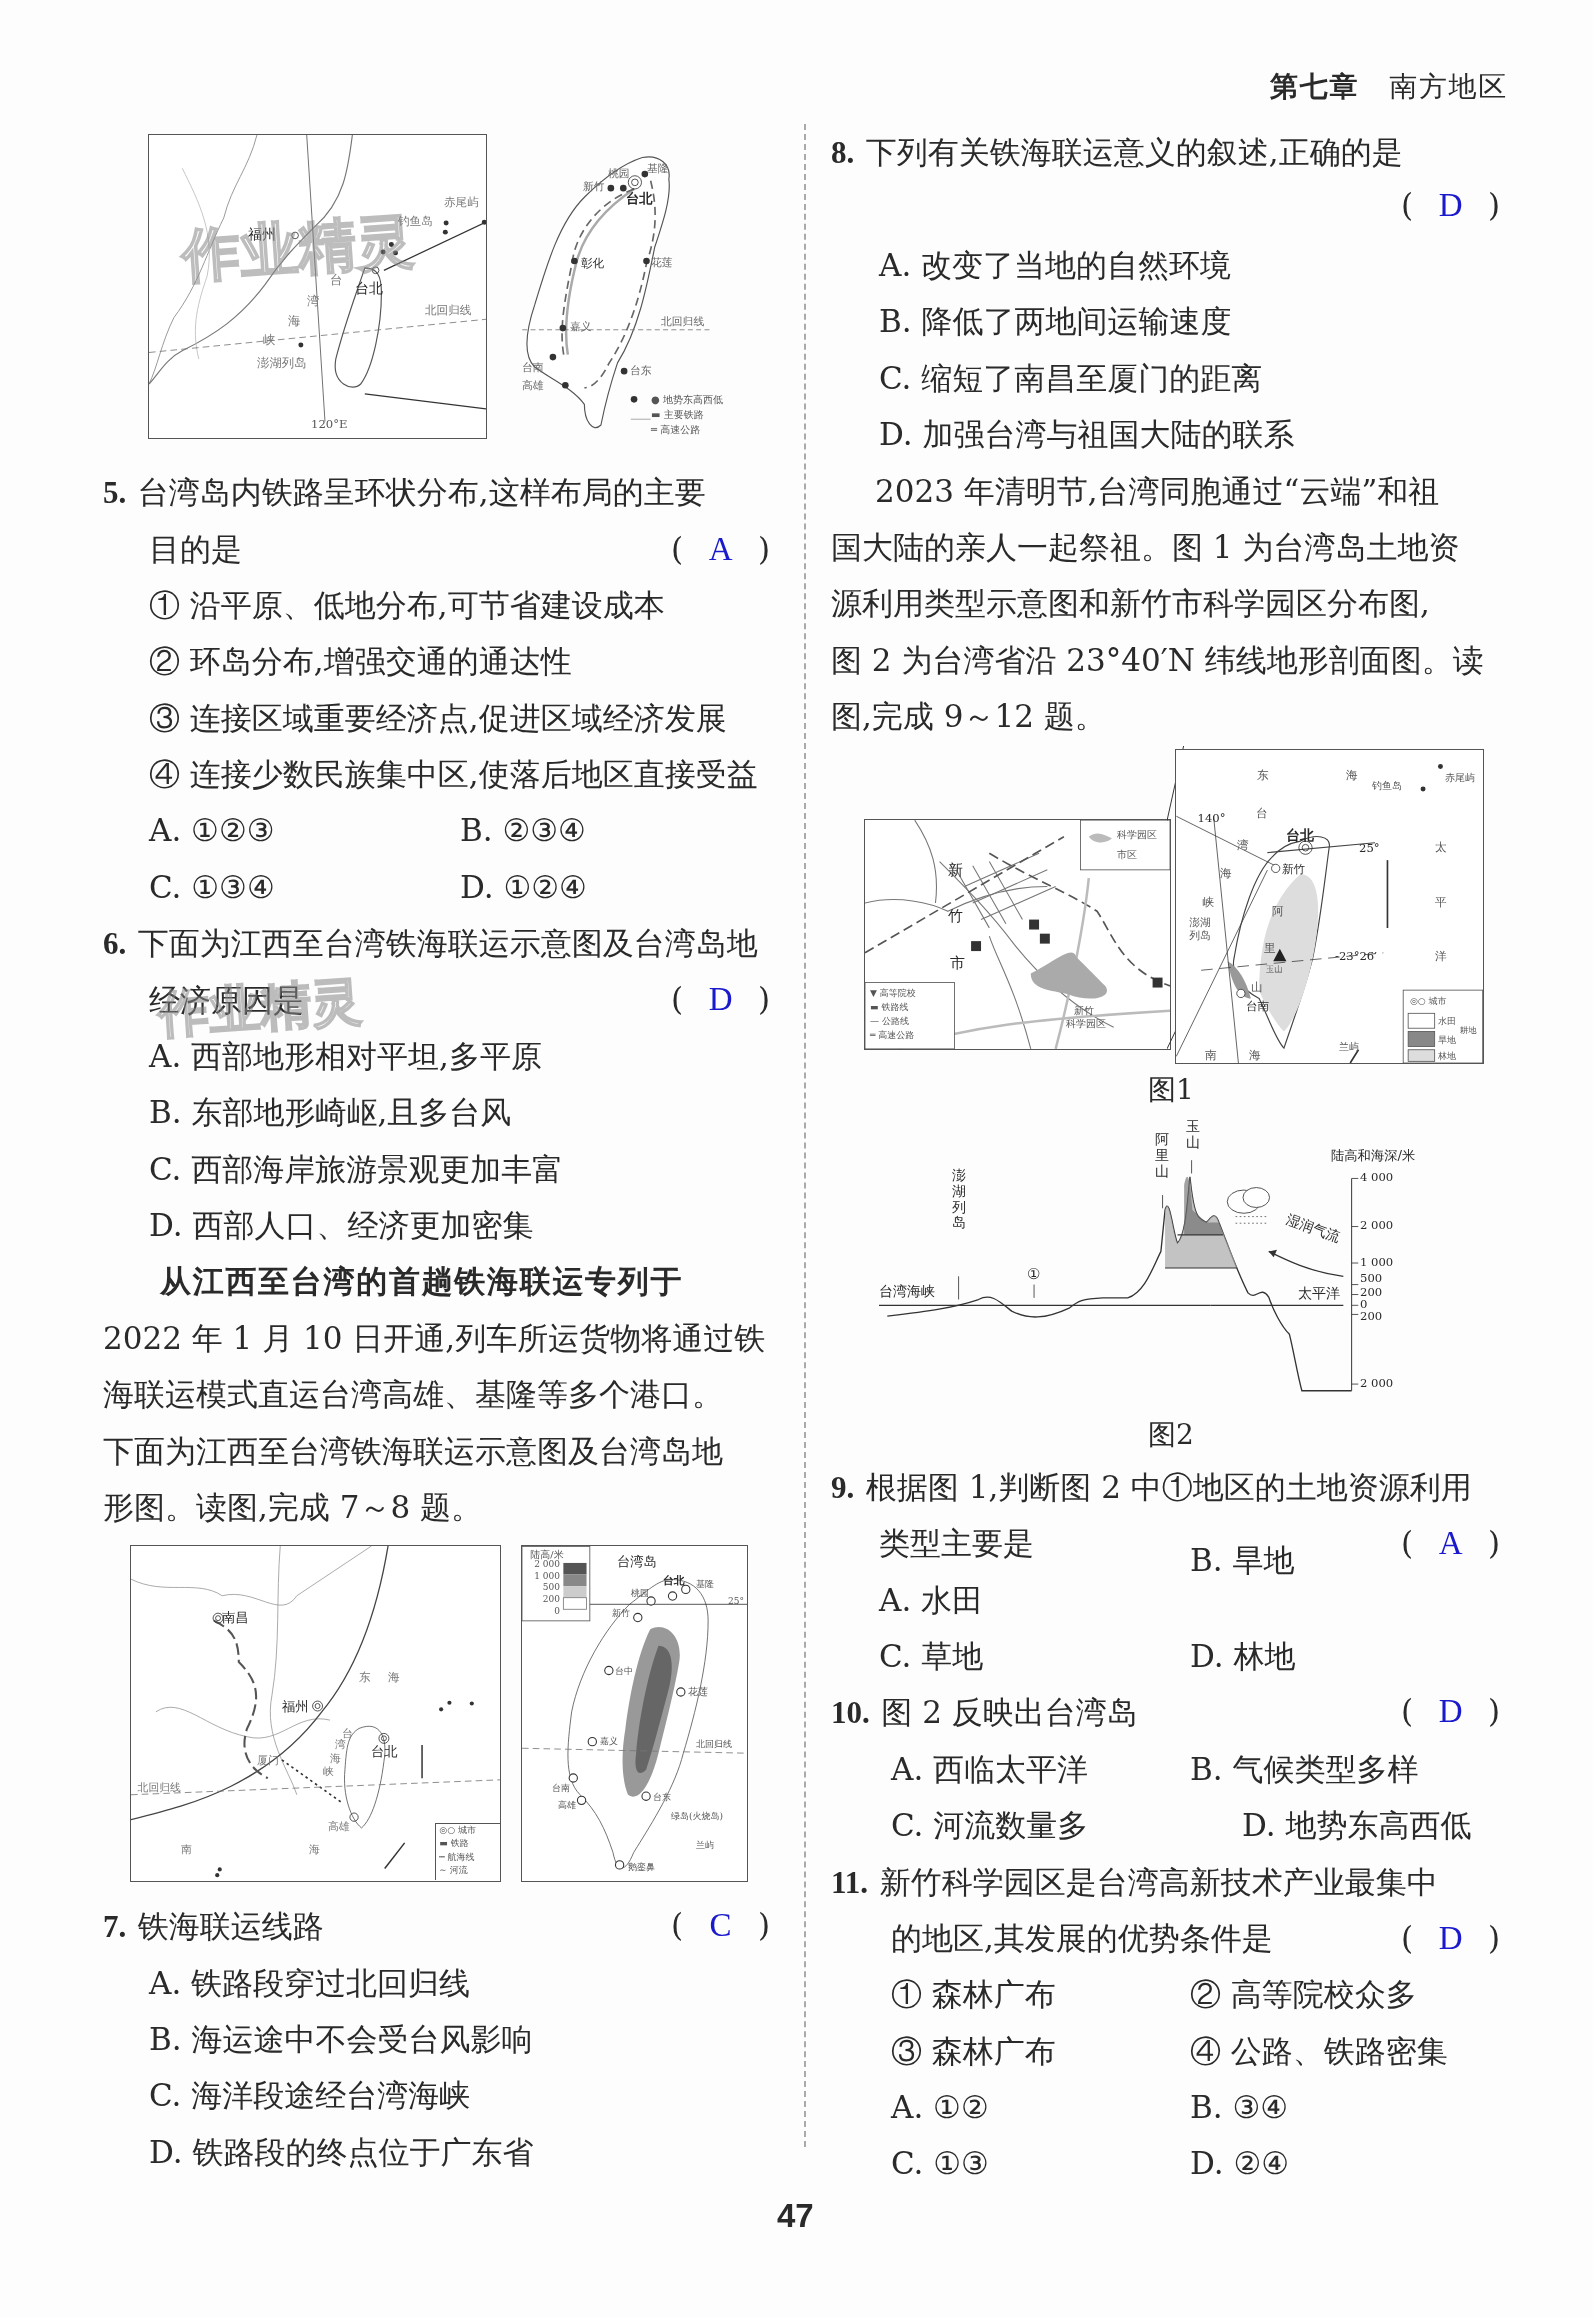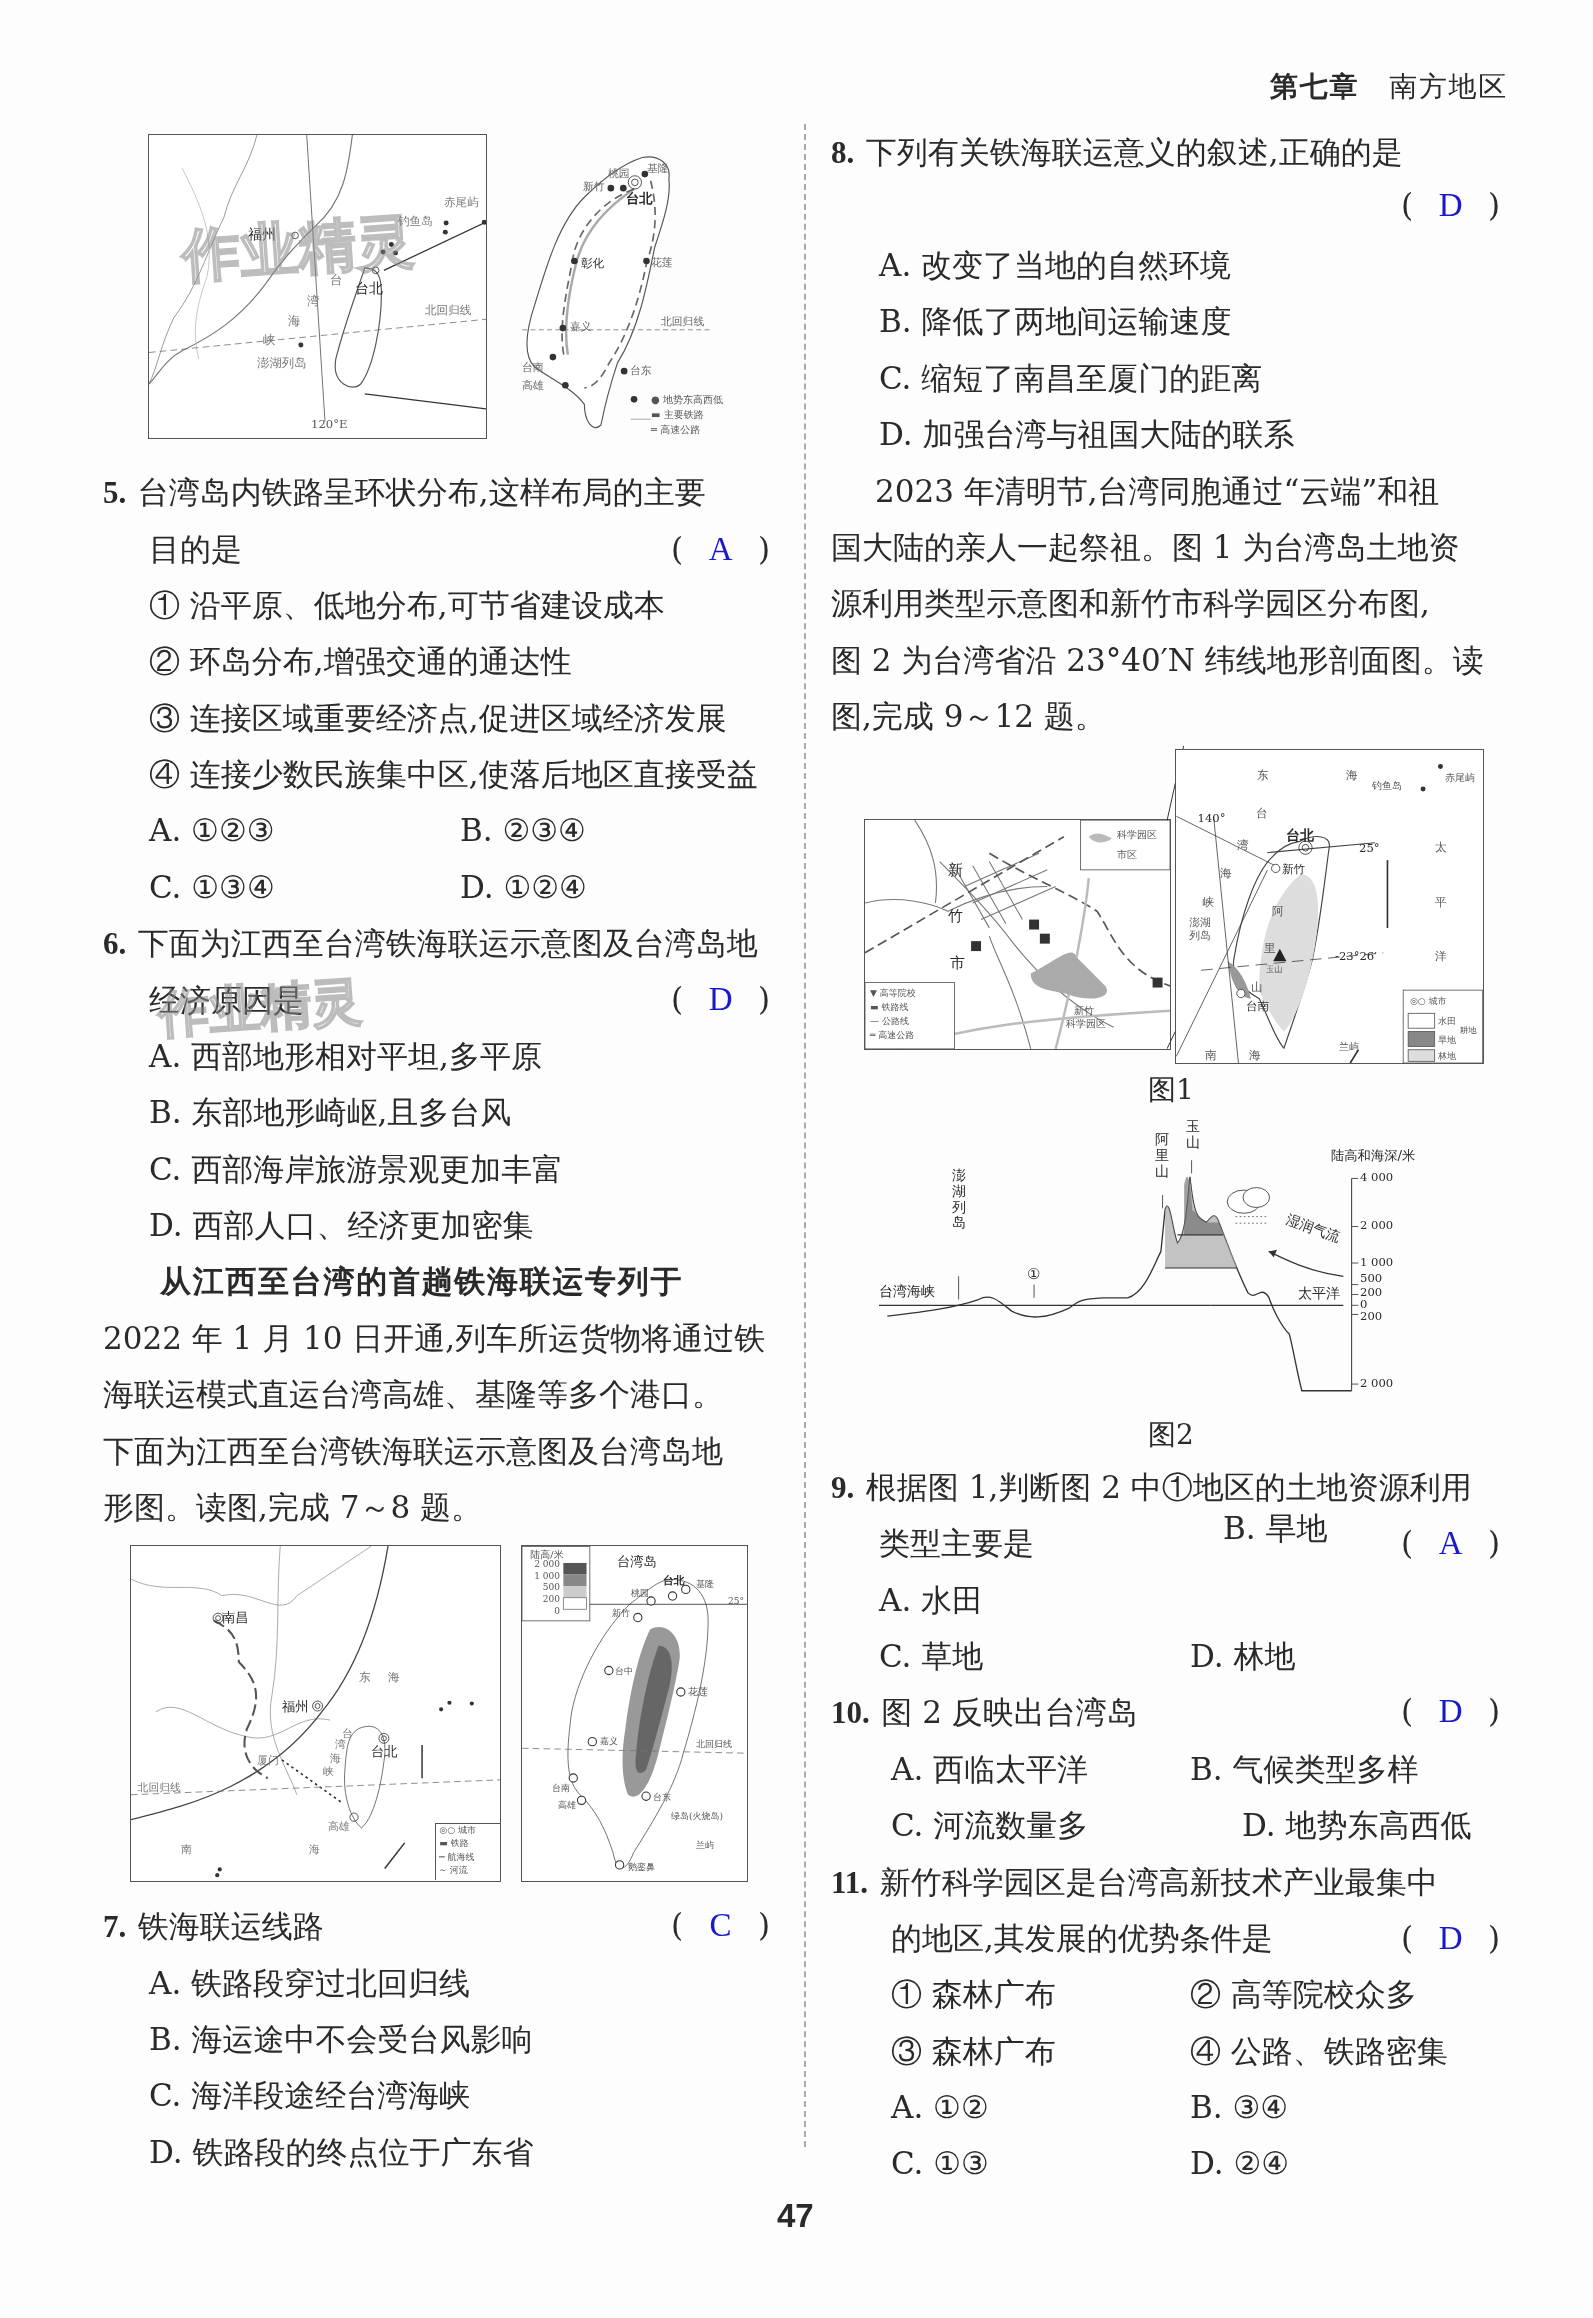--- a/index.html
+++ b/index.html
@@ -403,21 +403,21 @@
   <div class="abs" style="left:481px;top:170px;font-size:11.6px;">0</div>
   <div class="abs" style="left:481px;top:182px;font-size:11.6px;">200</div>
   <div class="abs" style="left:481px;top:249px;font-size:11.6px;">2 000</div>
 </div>
 <div class="caption" style="left:1148px;top:1416px;">图2</div>
 
 <div class="line" style="left:831px;top:1459px;"><span class="qnum">9.</span><span>根据图 1,判断图 2 中①地区的土地资源利用</span></div>
 <div class="line" style="left:879px;top:1515px;">类型主要是</div>
 <div class="ans" style="left:1401px;top:1525px;">(<span class="letter" style="color: rgb(26, 26, 204);">A</span>)</div>
 <div class="line" style="left:879px;top:1572px;">A. 水田</div>
-<div class="line" style="left:1190px;top:1500px;margin-left:33px;">B. 旱地</div>
+<div class="line" style="left:1190px;top:1532px;">B. 旱地</div>
 <div class="line" style="left:879px;top:1628px;">C. 草地</div>
 <div class="line" style="left:1190px;top:1628px;">D. 林地</div>
 
 <div class="line" style="left:831px;top:1684px;"><span class="qnum">10.</span><span>图 2 反映出台湾岛</span></div>
 <div class="ans" style="left:1401px;top:1693px;">(<span class="letter" style="color: rgb(26, 26, 204);">D</span>)</div>
 <div class="line" style="left:891px;top:1741px;">A. 西临太平洋</div>
 <div class="line" style="left:1190px;top:1741px;">B. 气候类型多样</div>
 <div class="line" style="left:891px;top:1797px;">C. 河流数量多</div>
 <div class="line" style="left:1242px;top:1797px;">D. 地势东高西低</div>
 

